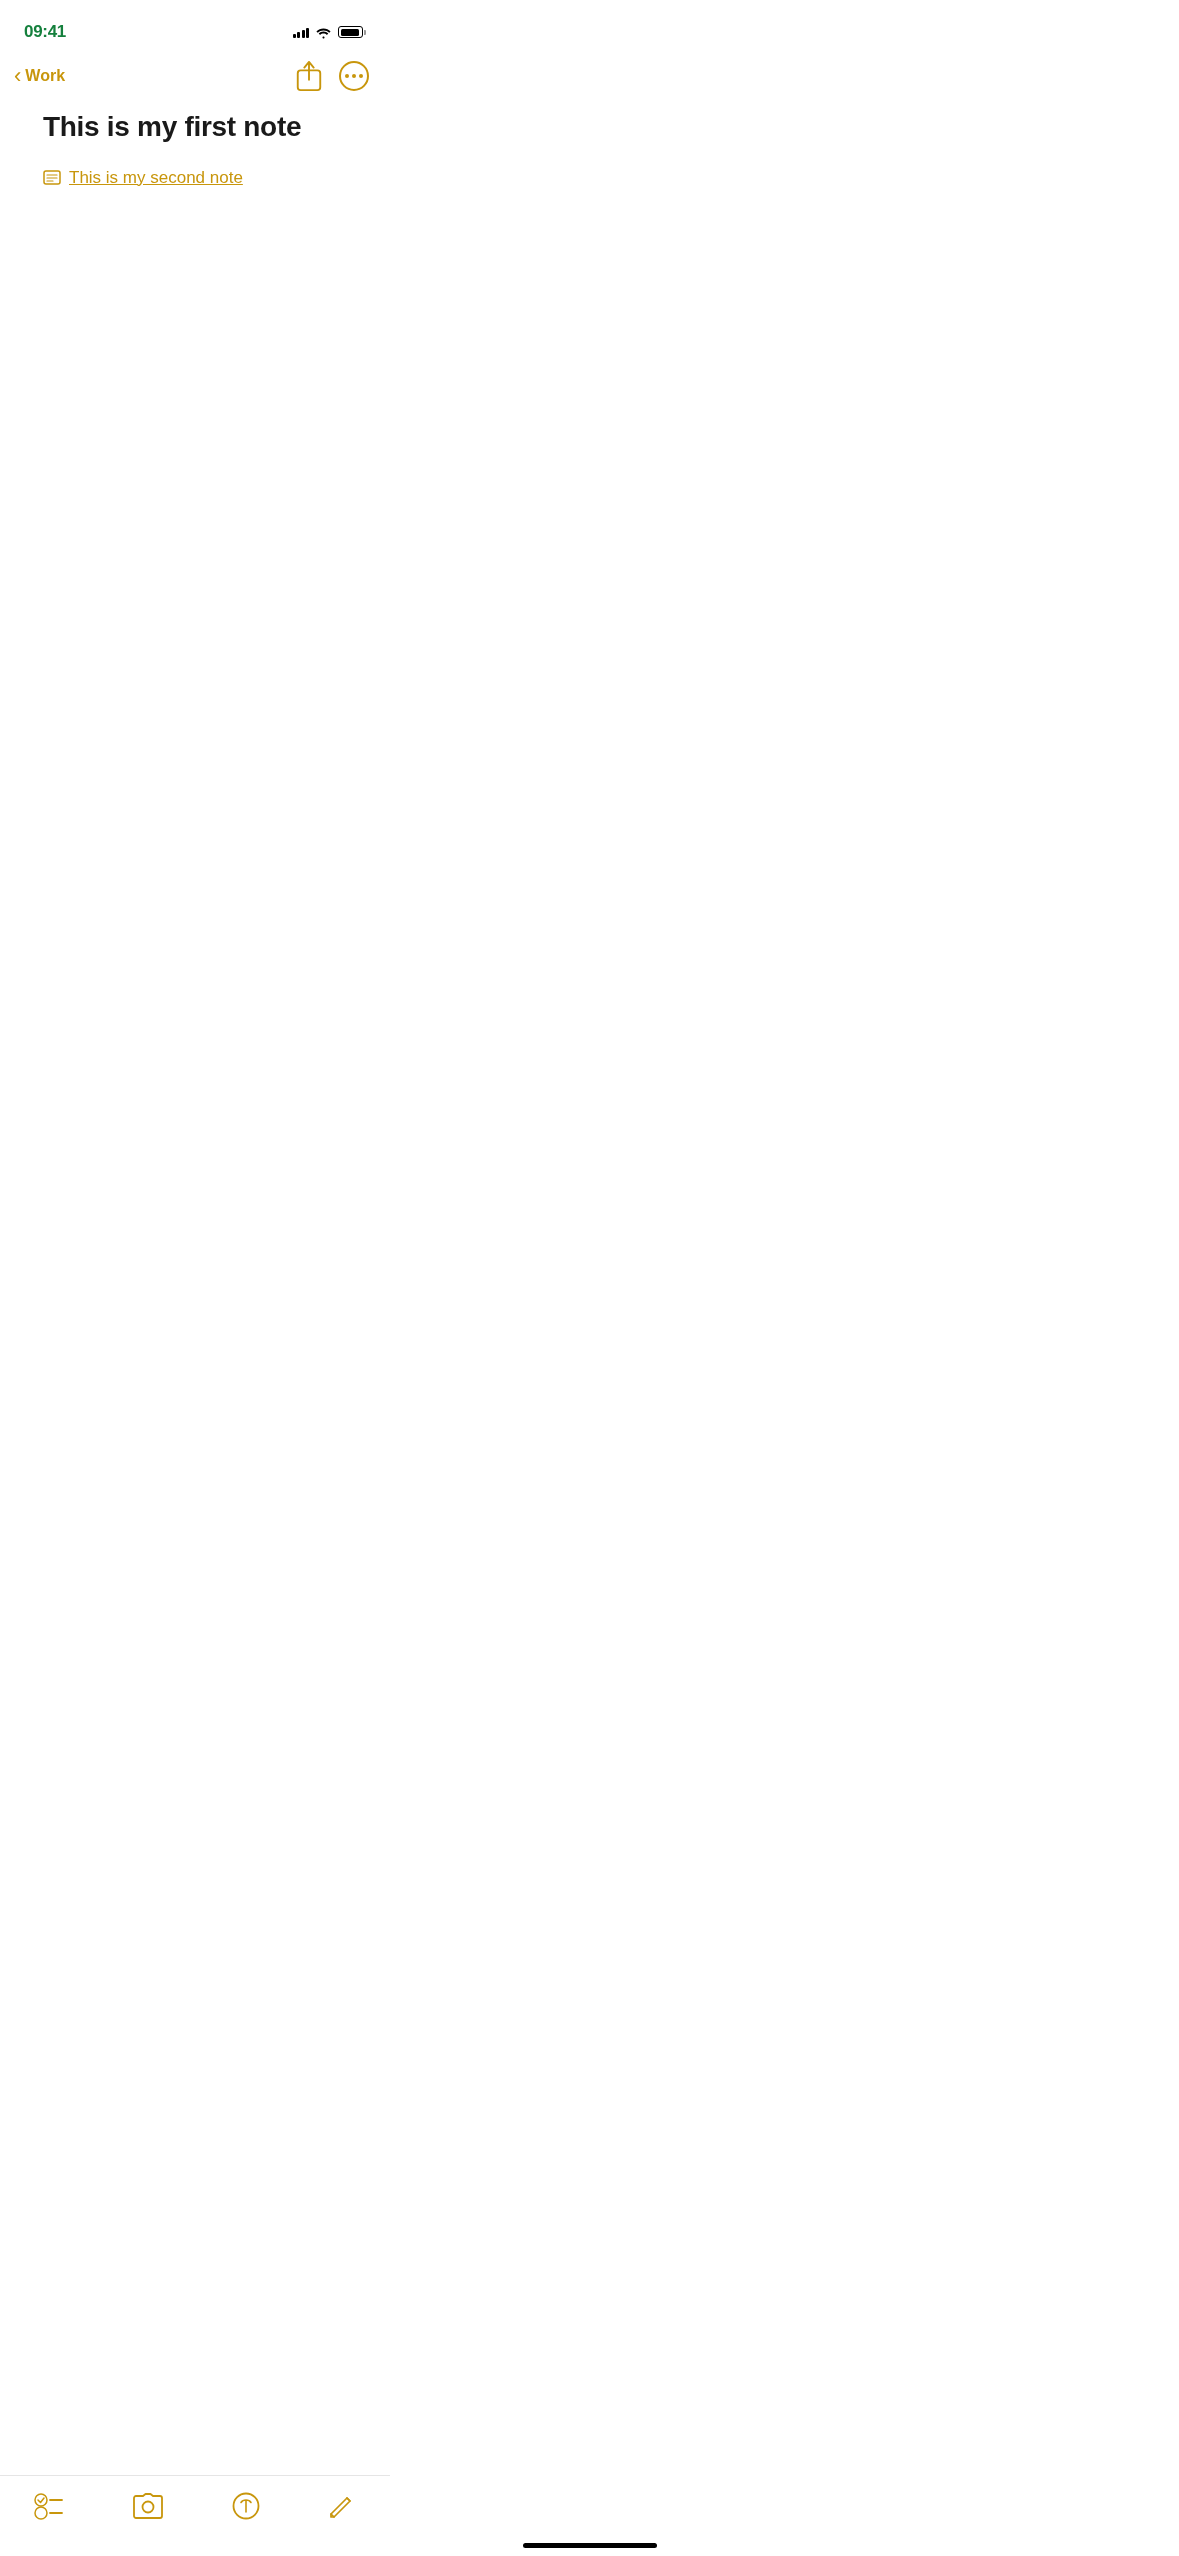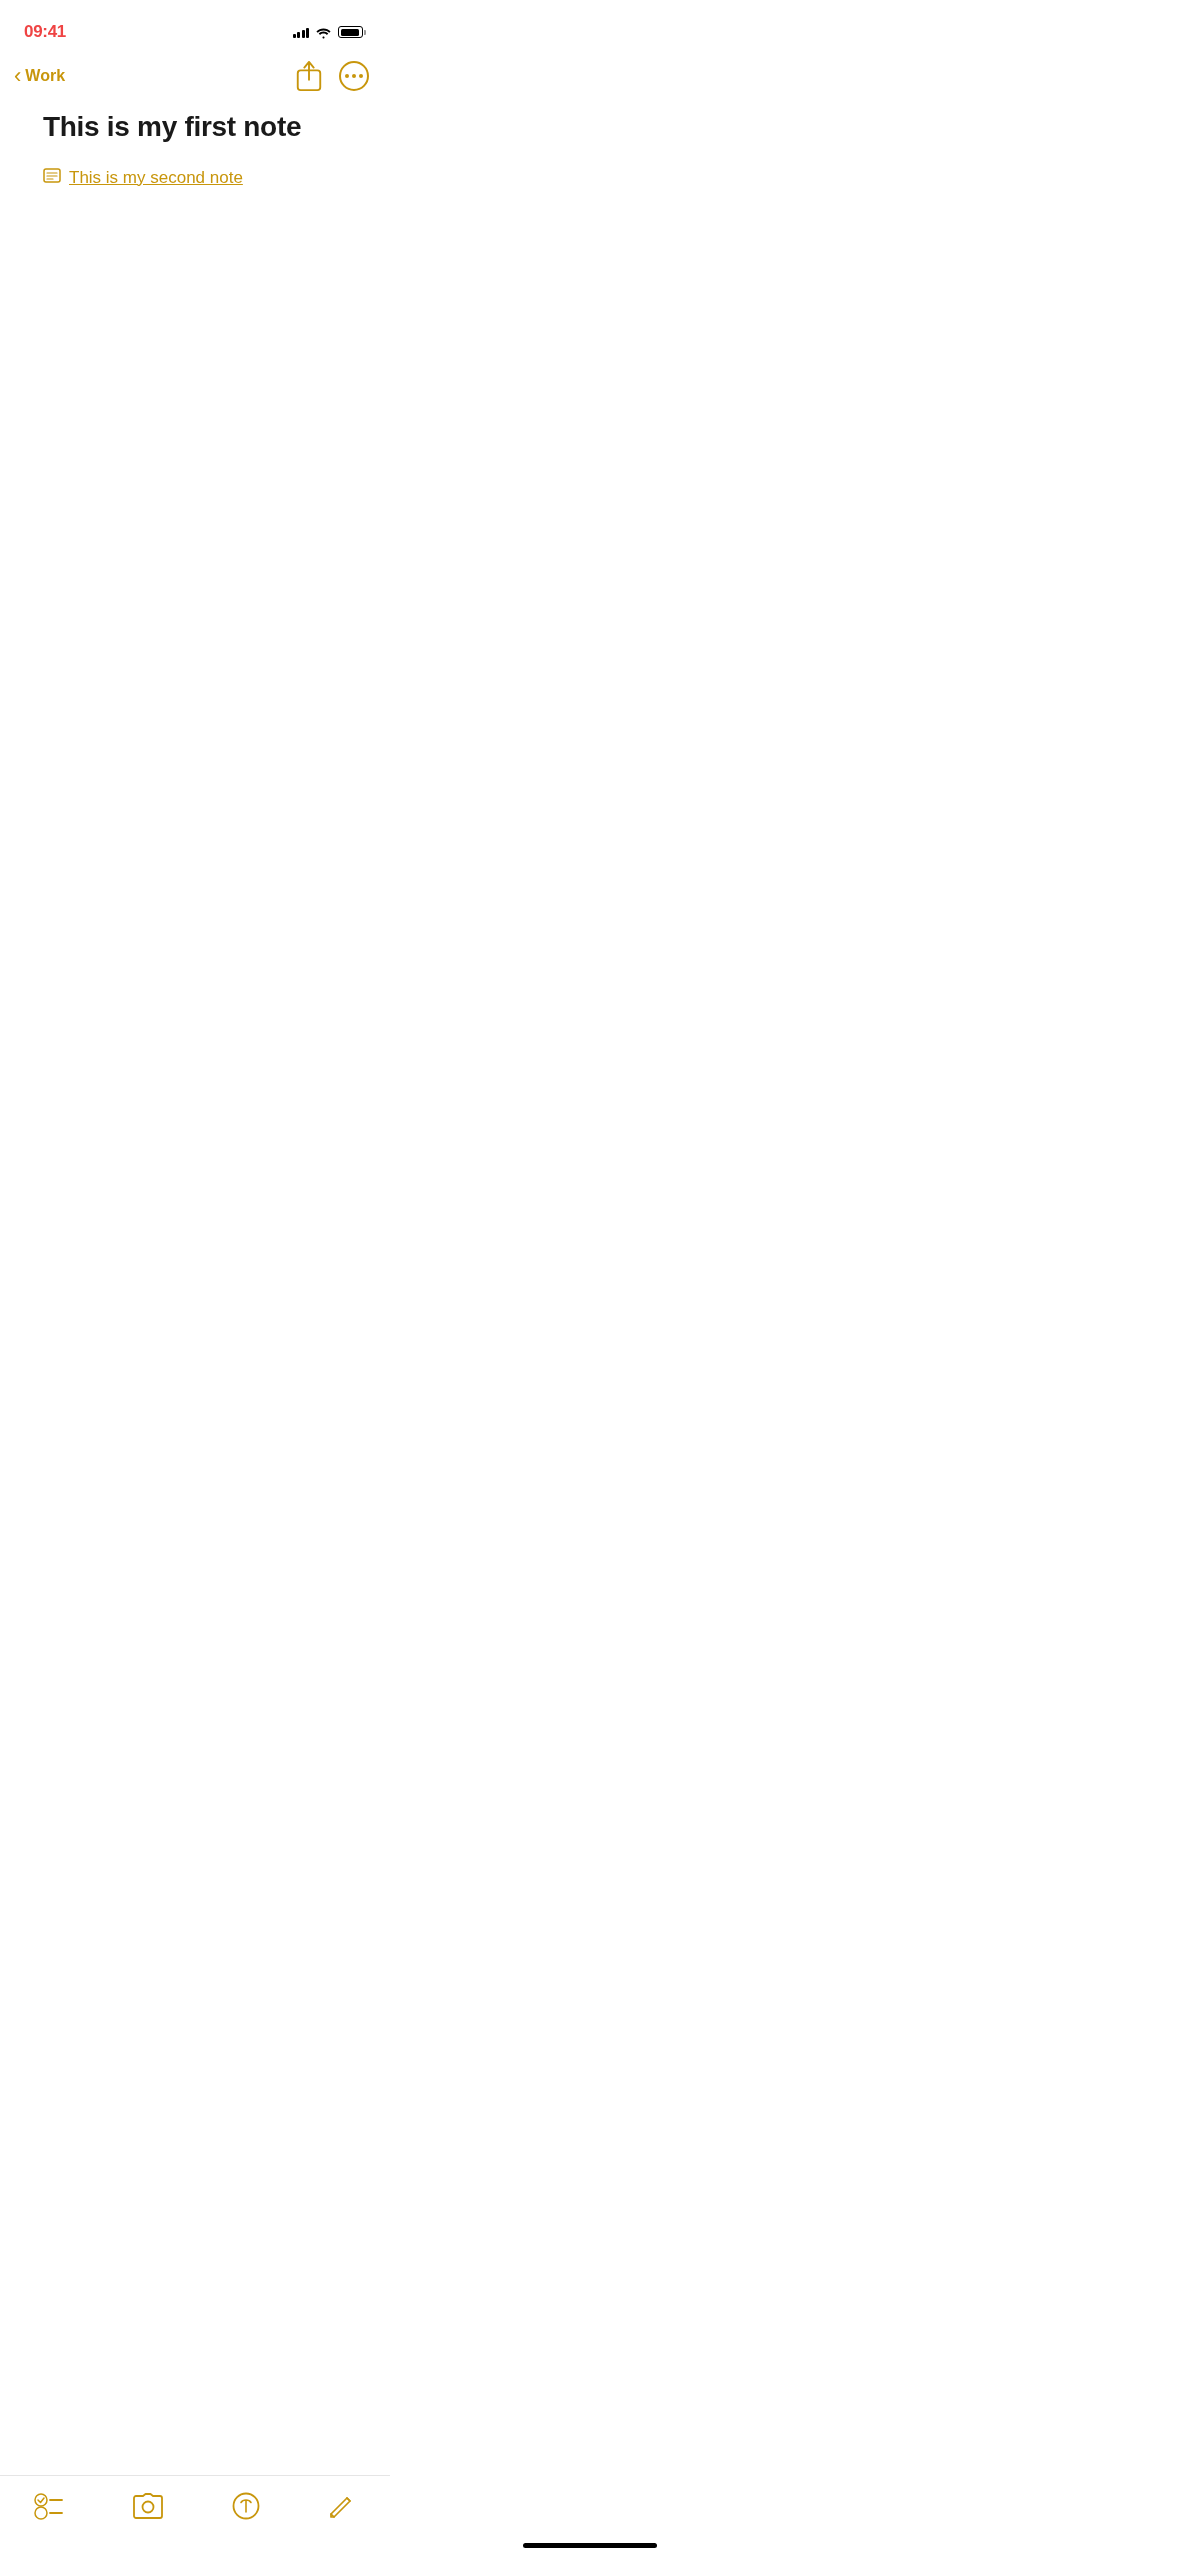--- a/index.html
+++ b/index.html
@@ -24,21 +24,21 @@
       display: flex;
       justify-content: space-between;
       align-items: center;
       padding: 14px 24px 0 24px;
       height: 50px;
     }
 
     .status-time {
       font-size: 17px;
       font-weight: 600;
-      color: #ef4444;
+      color: #15803d;
       letter-spacing: -0.3px;
     }
 
     .status-icons {
       display: flex;
       align-items: center;
       gap: 6px;
     }
 
     .signal-bars {
@@ -149,21 +149,21 @@
     .note-body {
       font-size: 17px;
       color: #2c2c2e;
       line-height: 1.5;
       margin-bottom: 24px;
       letter-spacing: -0.1px;
     }
 
     .note-link {
       display: flex;
-      align-items: flex-start;
+      align-items: center;
       gap: 8px;
       color: #c8960c;
       text-decoration: underline;
       font-size: 17px;
       cursor: pointer;
     }
 
     .note-link-icon {
       display: flex;
       align-items: center;

